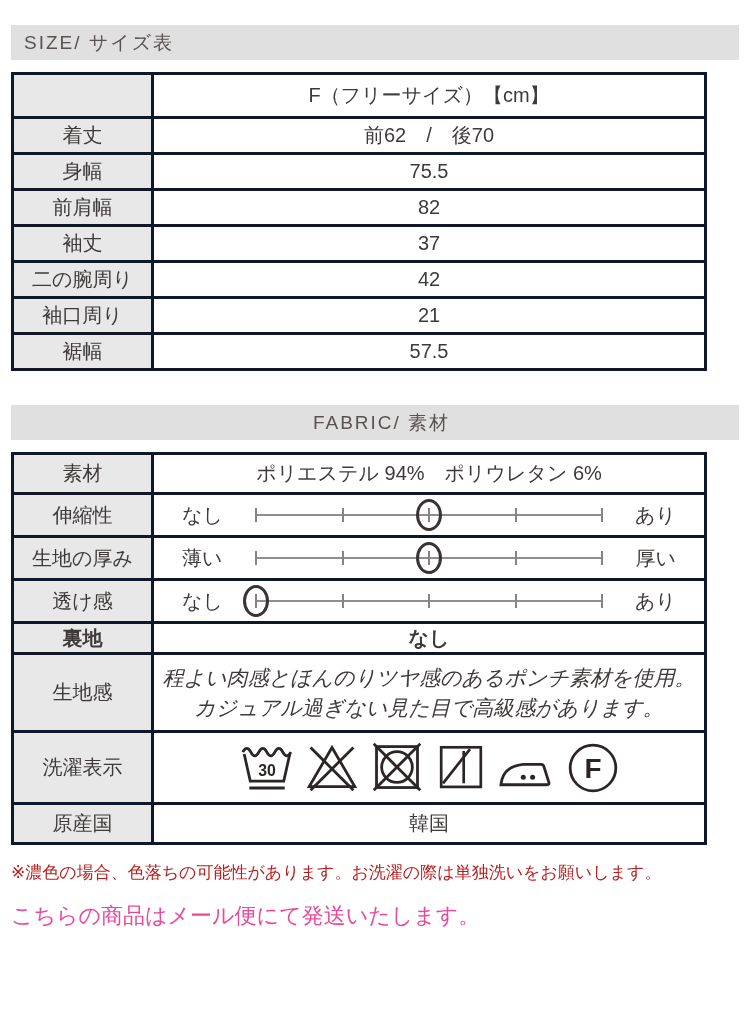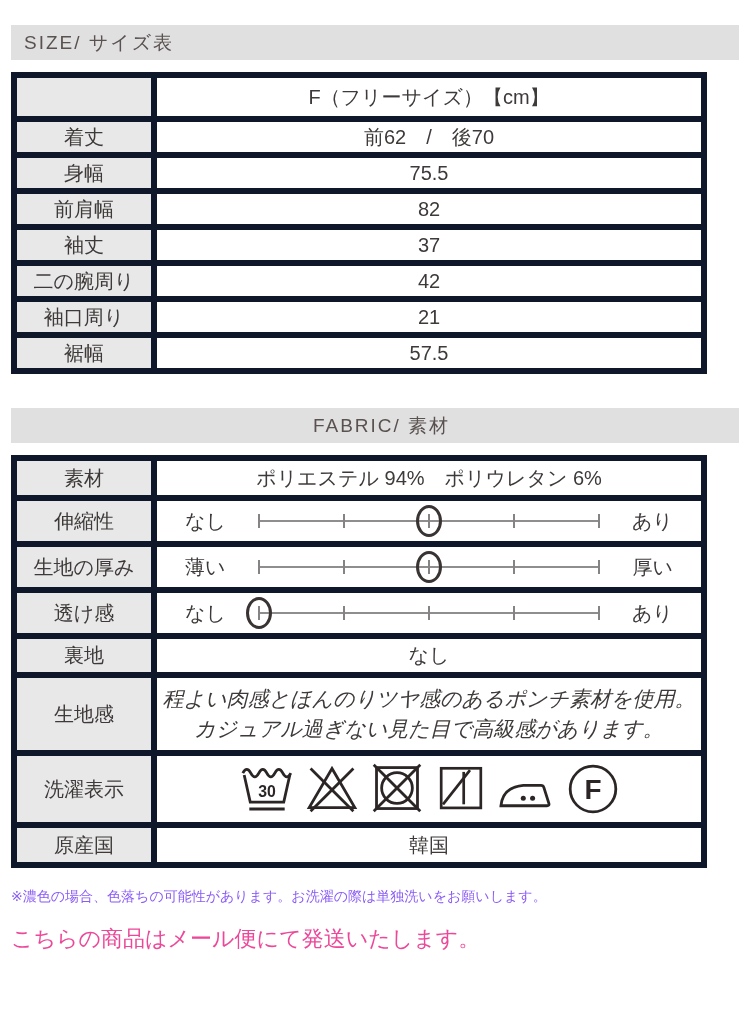--- a/index.html
+++ b/index.html
@@ -15,28 +15,28 @@
   .section-bar {
     height:35px; background:#e1e0e0; line-height:35px;
     padding-left:13px; font-size:19px; letter-spacing:2px; color:#595250;
   }
   .bar-size { margin-top:25px; }
   .bar-fabric { margin-top:34px;text-align:center; }
   .bar-delivery { margin-top:18px; height:32px; line-height:32px; }
 
   
   table { border-collapse:collapse; width:696px; table-layout:fixed; }
-  td { border:6px solid #0f172a; font-size:20px; text-align:center; vertical-align:middle; }
+  td { border:3px solid #0f172a; font-size:20px; text-align:center; vertical-align:middle; }
   td.label { width:140px; background:#e9e8e8; }
   .size-table { margin-top:12px; }
   .size-table tr.hdr td { height:44px; }
   .size-table tr.row td { height:36px; }
   .fabric-table { margin-top:12px; }
   .fabric-table tr.r40 td { height:40px; }
-  .fabric-table tr.r39 td { height:39px; }
+  .fabric-table tr.r39 td { height:31px;font-weight:bold; }
   .fabric-table tr.rtexture td { height:78px; }
   .fabric-table tr.rcare td { height:72px; }
 
   
   .scale-cell-inner { display:flex; align-items:center; padding:0 28px; height:100%; }
   .scale-end { font-size:20px; width:52px; flex:0 0 auto; }
   .scale-end.left { text-align:left; }
   .scale-end.right { text-align:right; }
   .scale { flex:1 1 auto; position:relative; height:40px; margin:0 22px; }
   .scale-line { position:absolute; left:0; right:0; top:50%; height:2px; margin-top:-1px; background:#8f8d8d; }
@@ -49,21 +49,21 @@
   }
 
   
   .texture-line { font-size:21px; line-height:30px;font-style:italic; }
 
   
   .care-row { display:flex; justify-content:center; align-items:center; gap:9px; }
   .care-row svg { display:block; }
 
   
-  .note { margin-top:16px; font-size:14px; line-height:24px; color:#8b5cf6; }
+  .note { margin-top:16px; font-size:17px; line-height:24px; color:#b91c1c; }
   .ship-text { margin-top:16px; font-size:22px; line-height:30px; color:#ec4899; }
 </style>
 </head>
 <body>
 
 <div class="page">
   <div class="content">
 
     <div class="section-bar bar-size">
       <span>SIZE/ サイズ表</span>

